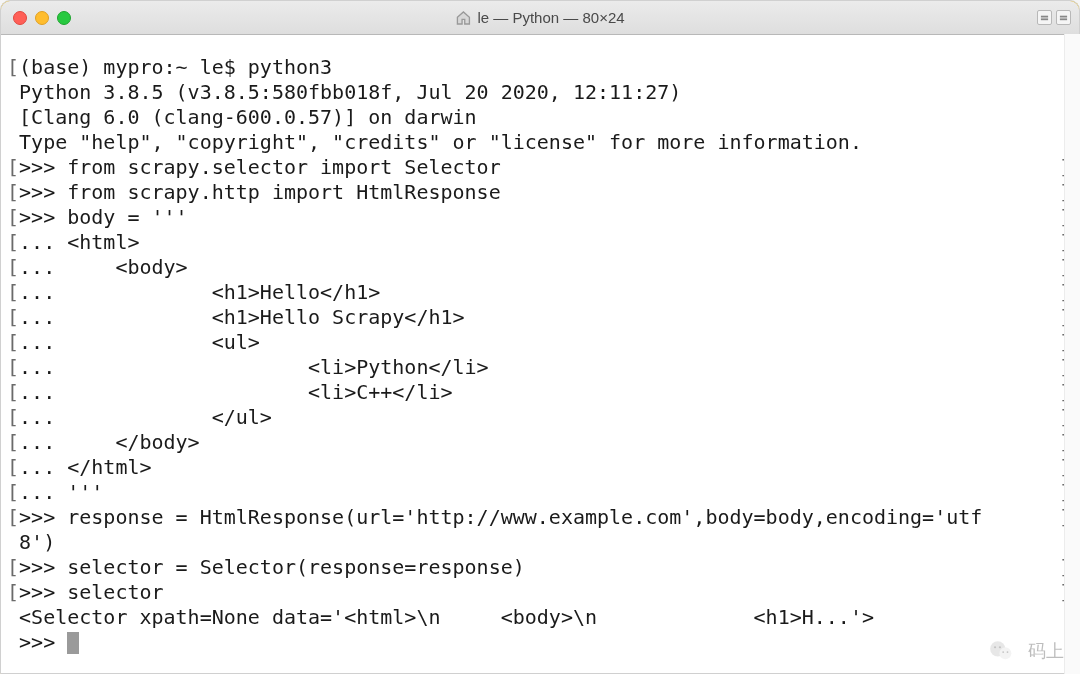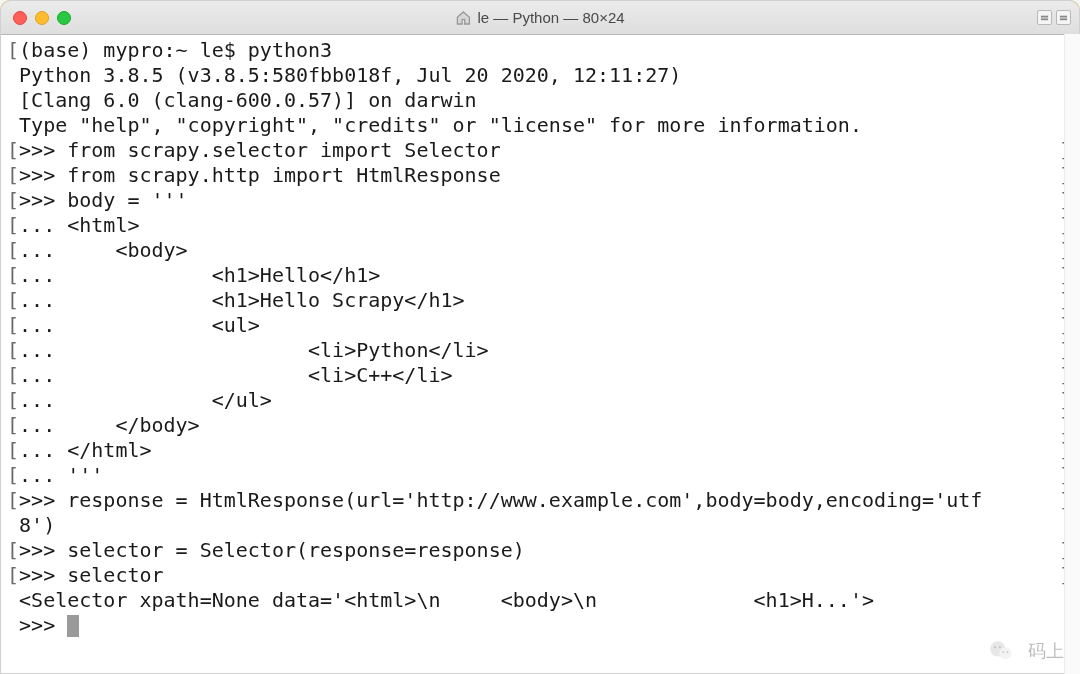--- a/index.html
+++ b/index.html
@@ -81,21 +81,21 @@
       justify-content: center;
       border-radius: 2px;
     }
     .terminal-body {
       flex: 1;
       background: #ffffff;
       font-family: "SF Mono", Menlo, Monaco, Consolas, monospace;
       font-size: 20px;
       line-height: 25px;
       color: #1a1a1a;
-      padding: 3px 6px 0 6px;
+      padding: 20px 6px 0 6px;
       position: relative;
       overflow: hidden;
     }
     .term-content {
       white-space: pre;
       position: relative;
     }
     .term-line {
       height: 25px;
       white-space: pre;

